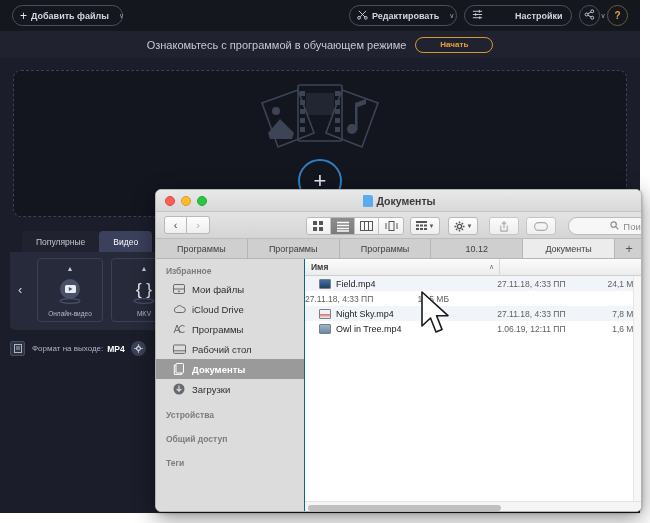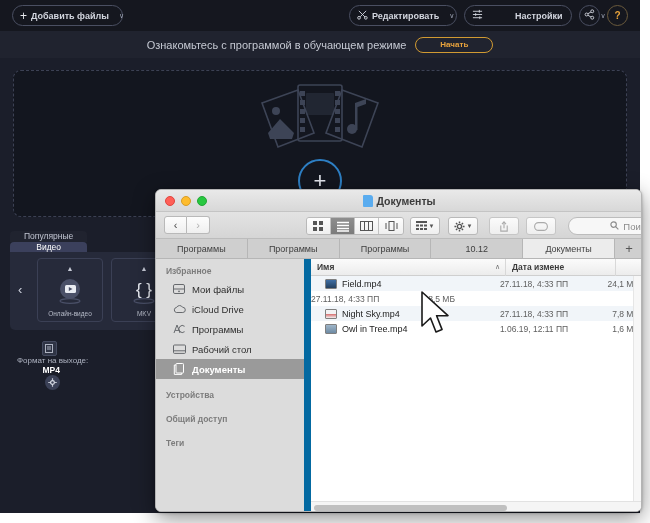--- a/index.html
+++ b/index.html
@@ -80,22 +80,22 @@
   #plus-circle {
     position: absolute; left: 50%; top: 88px; transform: translateX(-50%);
     width: 44px; height: 44px; border-radius: 50%;
     border: 2px solid #2d7fc4;
     display: flex; align-items: center; justify-content: center;
     color: #e4e7ee; font-size: 22px; font-weight: 300; line-height: 1;
   }
 
   
   #preset-tabs {
-    position: absolute; left: 10px; top: 231px;
-    display: flex; height: 21px; flex-direction: column;
+    position: absolute; left: 22px; top: 231px;
+    display: flex; height: 21px;
   }
   .ptab {
     height: 21px; padding: 0 14px;
     display: flex; align-items: center; justify-content: center;
     font-size: 8.5px; color: #c2c6d2;
     border-radius: 4px 4px 0 0;
     background: #20232f;
   }
   .ptab.active { background: #3b405c; color: #ffffff; }
 
@@ -121,21 +121,21 @@
   .card-caret { color: #c6cad6; font-size: 7px; margin-top: 6px; }
   .card-art {
     width: 32px; height: 32px; margin-top: 3px;
     display: flex; align-items: center; justify-content: center;
   }
   .card-label { font-size: 6.5px; color: #b6bbc8; margin-top: 3px; }
 
   
   #format-bar {
     position: absolute; left: 10px; top: 341px;
-    display: flex; align-items: center; flex-direction: column;
+    display: flex; align-items: center;
   }
   #format-doc-icon {
     width: 15px; height: 15px; border-radius: 2px;
     background: #2f3445; border: 1px solid #454b60;
     display: flex; align-items: center; justify-content: center;
   }
   #format-label { font-size: 8px; color: #aeb3c1; margin-left: 7px; }
   #format-value { font-size: 8.5px; color: #ffffff; font-weight: bold; margin-left: 4px; }
   #format-gear {
     width: 15px; height: 15px; border-radius: 50%;
@@ -267,21 +267,21 @@
     display: flex; align-items: center; justify-content: center;
     color: #66696d; flex: 0 0 auto;
   }
   .side-item.selected .side-ico { color: #ffffff; }
 
   
   #file-pane {
     position: absolute; left: 148px; top: 69px;
     width: 339px; height: 254px;
     background: #ffffff;
-    border-left: 7px solid #0369a1;
+    border-left: 1px solid #0369a1;
   }
   #col-header {
     height: 17px; display: flex; align-items: center;
     background: linear-gradient(#fbfbfb, #ececec);
     border-bottom: 1px solid #cfcfcf;
     font-size: 8.5px; color: #3b3b3b; font-weight: bold;
   }
   #col-header .ch { position: relative; height: 17px; display: flex; align-items: center;
     border-right: 1px solid #d8d8d8; padding-left: 6px; }
   #ch-name { width: 195px; }
@@ -666,35 +666,41 @@
         <svg width="12" height="12" viewBox="0 0 12 12">
             <g fill="none" stroke="currentColor">
               <rect x="3" y="0.5" width="7.5" height="9.5" rx="0.8"></rect>
               <path d="M3 2 L1.3 2 L1.3 11.4 L8.7 11.4 L8.7 10"></path>
             </g>
           </svg>
       </span>
       <span>Документы</span>
     </div>
 
+    <div class="side-item">
+      <span class="side-ico">
+        <svg width="12" height="12" viewBox="0 0 12 12">
+            <circle cx="6" cy="6" r="5.5" fill="currentColor"></circle>
+            <path d="M6 2.5 L6 8 M3.6 5.8 L6 8.2 L8.4 5.8" stroke="#dcdcdc" stroke-width="1.2" fill="none"></path>
+          </svg>
+      </span>
+      <span>Загрузки</span>
+    </div>
 
     <div class="side-head" style="padding-top:11px;">Устройства</div>
     <div class="side-head" style="padding-top:11px;">Общий доступ</div>
     <div class="side-head" style="padding-top:11px;">Теги</div>
   </div>
 
   <div id="file-pane">
     <div id="col-header">
       <div class="ch" id="ch-name">
         <span>Имя</span>
         <span id="ch-sort">∧</span>
       </div>
-      <div class="ch" id="ch-date">
-        <span>Дата измене</span>
-      </div>
     </div>
 
     <div class="row odd">
       <div class="c-name">
         <span class="fico" style="background:linear-gradient(#3f6fa5,#24405f);"></span>
         <span>Field.mp4</span>
       </div>
       <div class="c-date">27.11.18, 4:33 ПП</div>
       <div class="c-size">24,1 МБ</div>
     </div>

